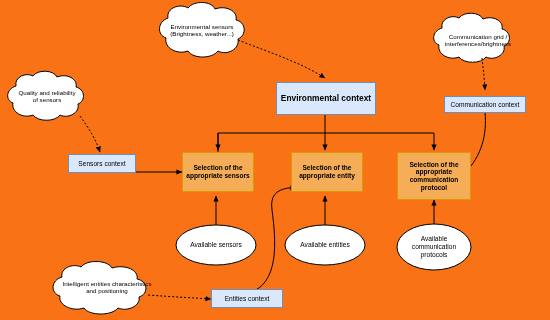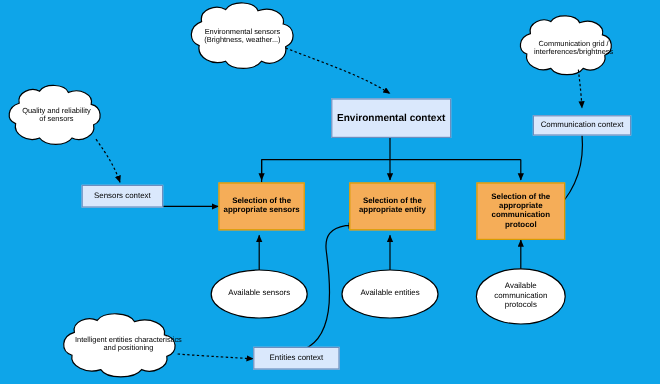--- a/index.html
+++ b/index.html
@@ -7,21 +7,21 @@
     padding: 0;
     background: #ffffff;
   }
   body {
     font-family: "Liberation Sans", sans-serif;
   }
   #canvas {
     position: relative;
     width: 550px;
     height: 320px;
-    background: #0ea5e9;
+    background: #f97316;
     overflow: hidden;
   }
   svg.layer {
     position: absolute;
     left: 0;
     top: 0;
     width: 550px;
     height: 320px;
   }
   .node {

